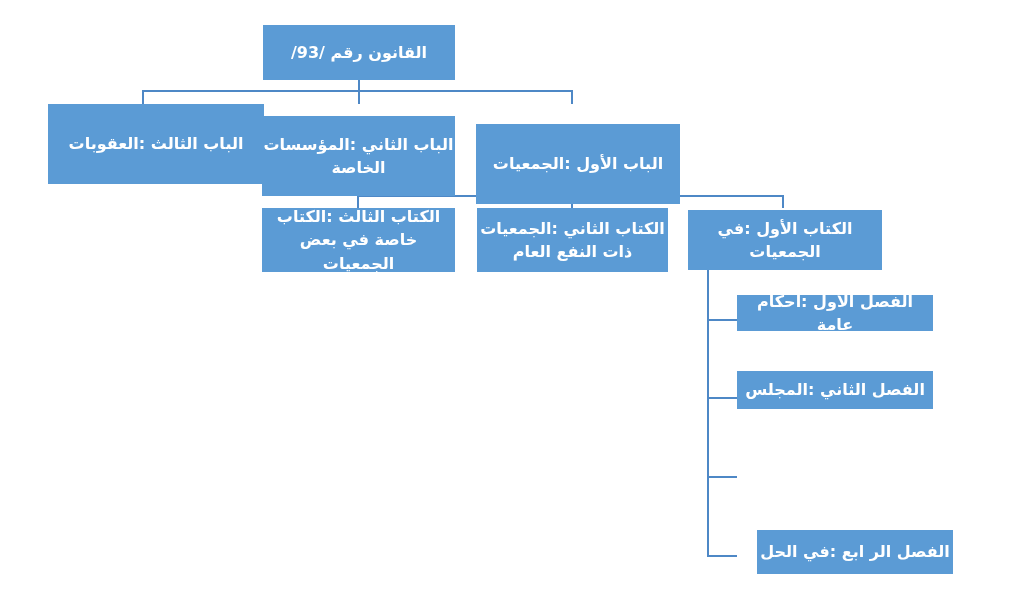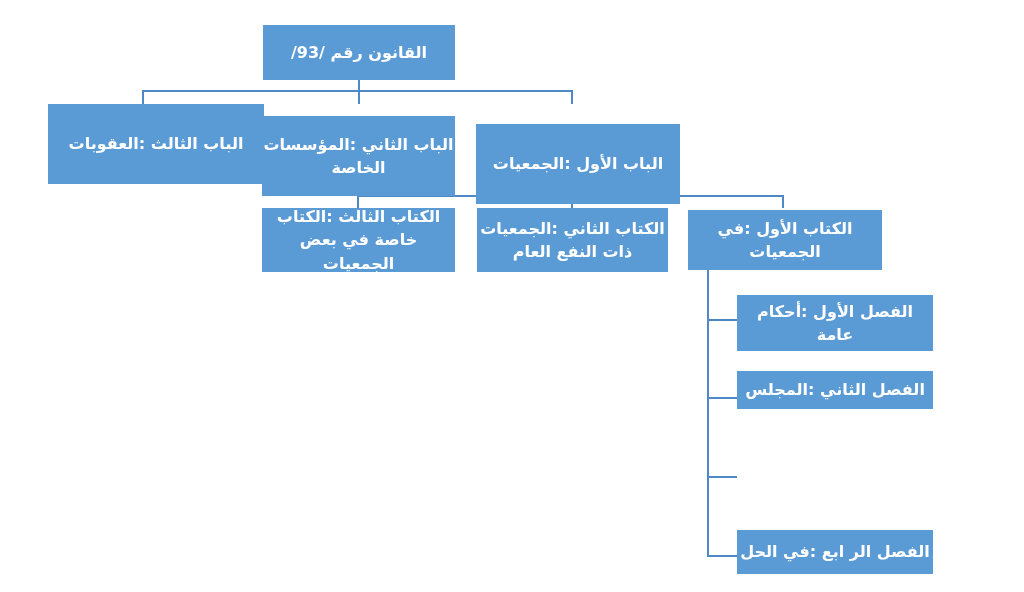--- a/index.html
+++ b/index.html
@@ -38,24 +38,24 @@
   .conn.v { width: 2px; }
 
   
   .n-root   { left: 263px; top: 25px;  width: 192px; height: 55px; }
   .n-bab3   { left: 48px;  top: 104px; width: 216px; height: 80px; }
   .n-bab2   { left: 262px; top: 116px; width: 193px; height: 80px; }
   .n-bab1   { left: 476px; top: 104px; width: 204px; height: 80px; margin-top: 20px; }
   .n-kitab3 { left: 262px; top: 208px; width: 193px; height: 64px; }
   .n-kitab2 { left: 477px; top: 208px; width: 191px; height: 64px; }
   .n-kitab1 { left: 688px; top: 210px; width: 194px; height: 60px; }
-  .n-fasl1  { left: 737px; top: 295px; width: 196px; height: 56px; }
+  .n-fasl1  { left: 737px; top: 295px; width: 196px; height: 36px; }
   .n-fasl2  { left: 737px; top: 371px; width: 196px; height: 38px; }
   .n-fasl3  { left: 737px; top: 446px; width: 196px; height: 62px; }
-  .n-fasl4  { left: 737px; top: 530px; width: 196px; height: 44px; }
+  .n-fasl4  { left: 757px; top: 530px; width: 196px; height: 44px; }
 
   
   .c1-stem { left: 358px; top: 80px;  height: 24px; }
   .c1-h    { left: 142px; top: 90px;  width: 431px; }
   .c1-dl   { left: 142px; top: 90px;  height: 14px; }
   .c1-dr   { left: 571px; top: 90px;  height: 14px; }
 
   .c2-stem { left: 571px; top: 184px; height: 24px; }
   .c2-h    { left: 357px; top: 195px; width: 427px; }
   .c2-dl   { left: 357px; top: 195px; height: 13px; }

